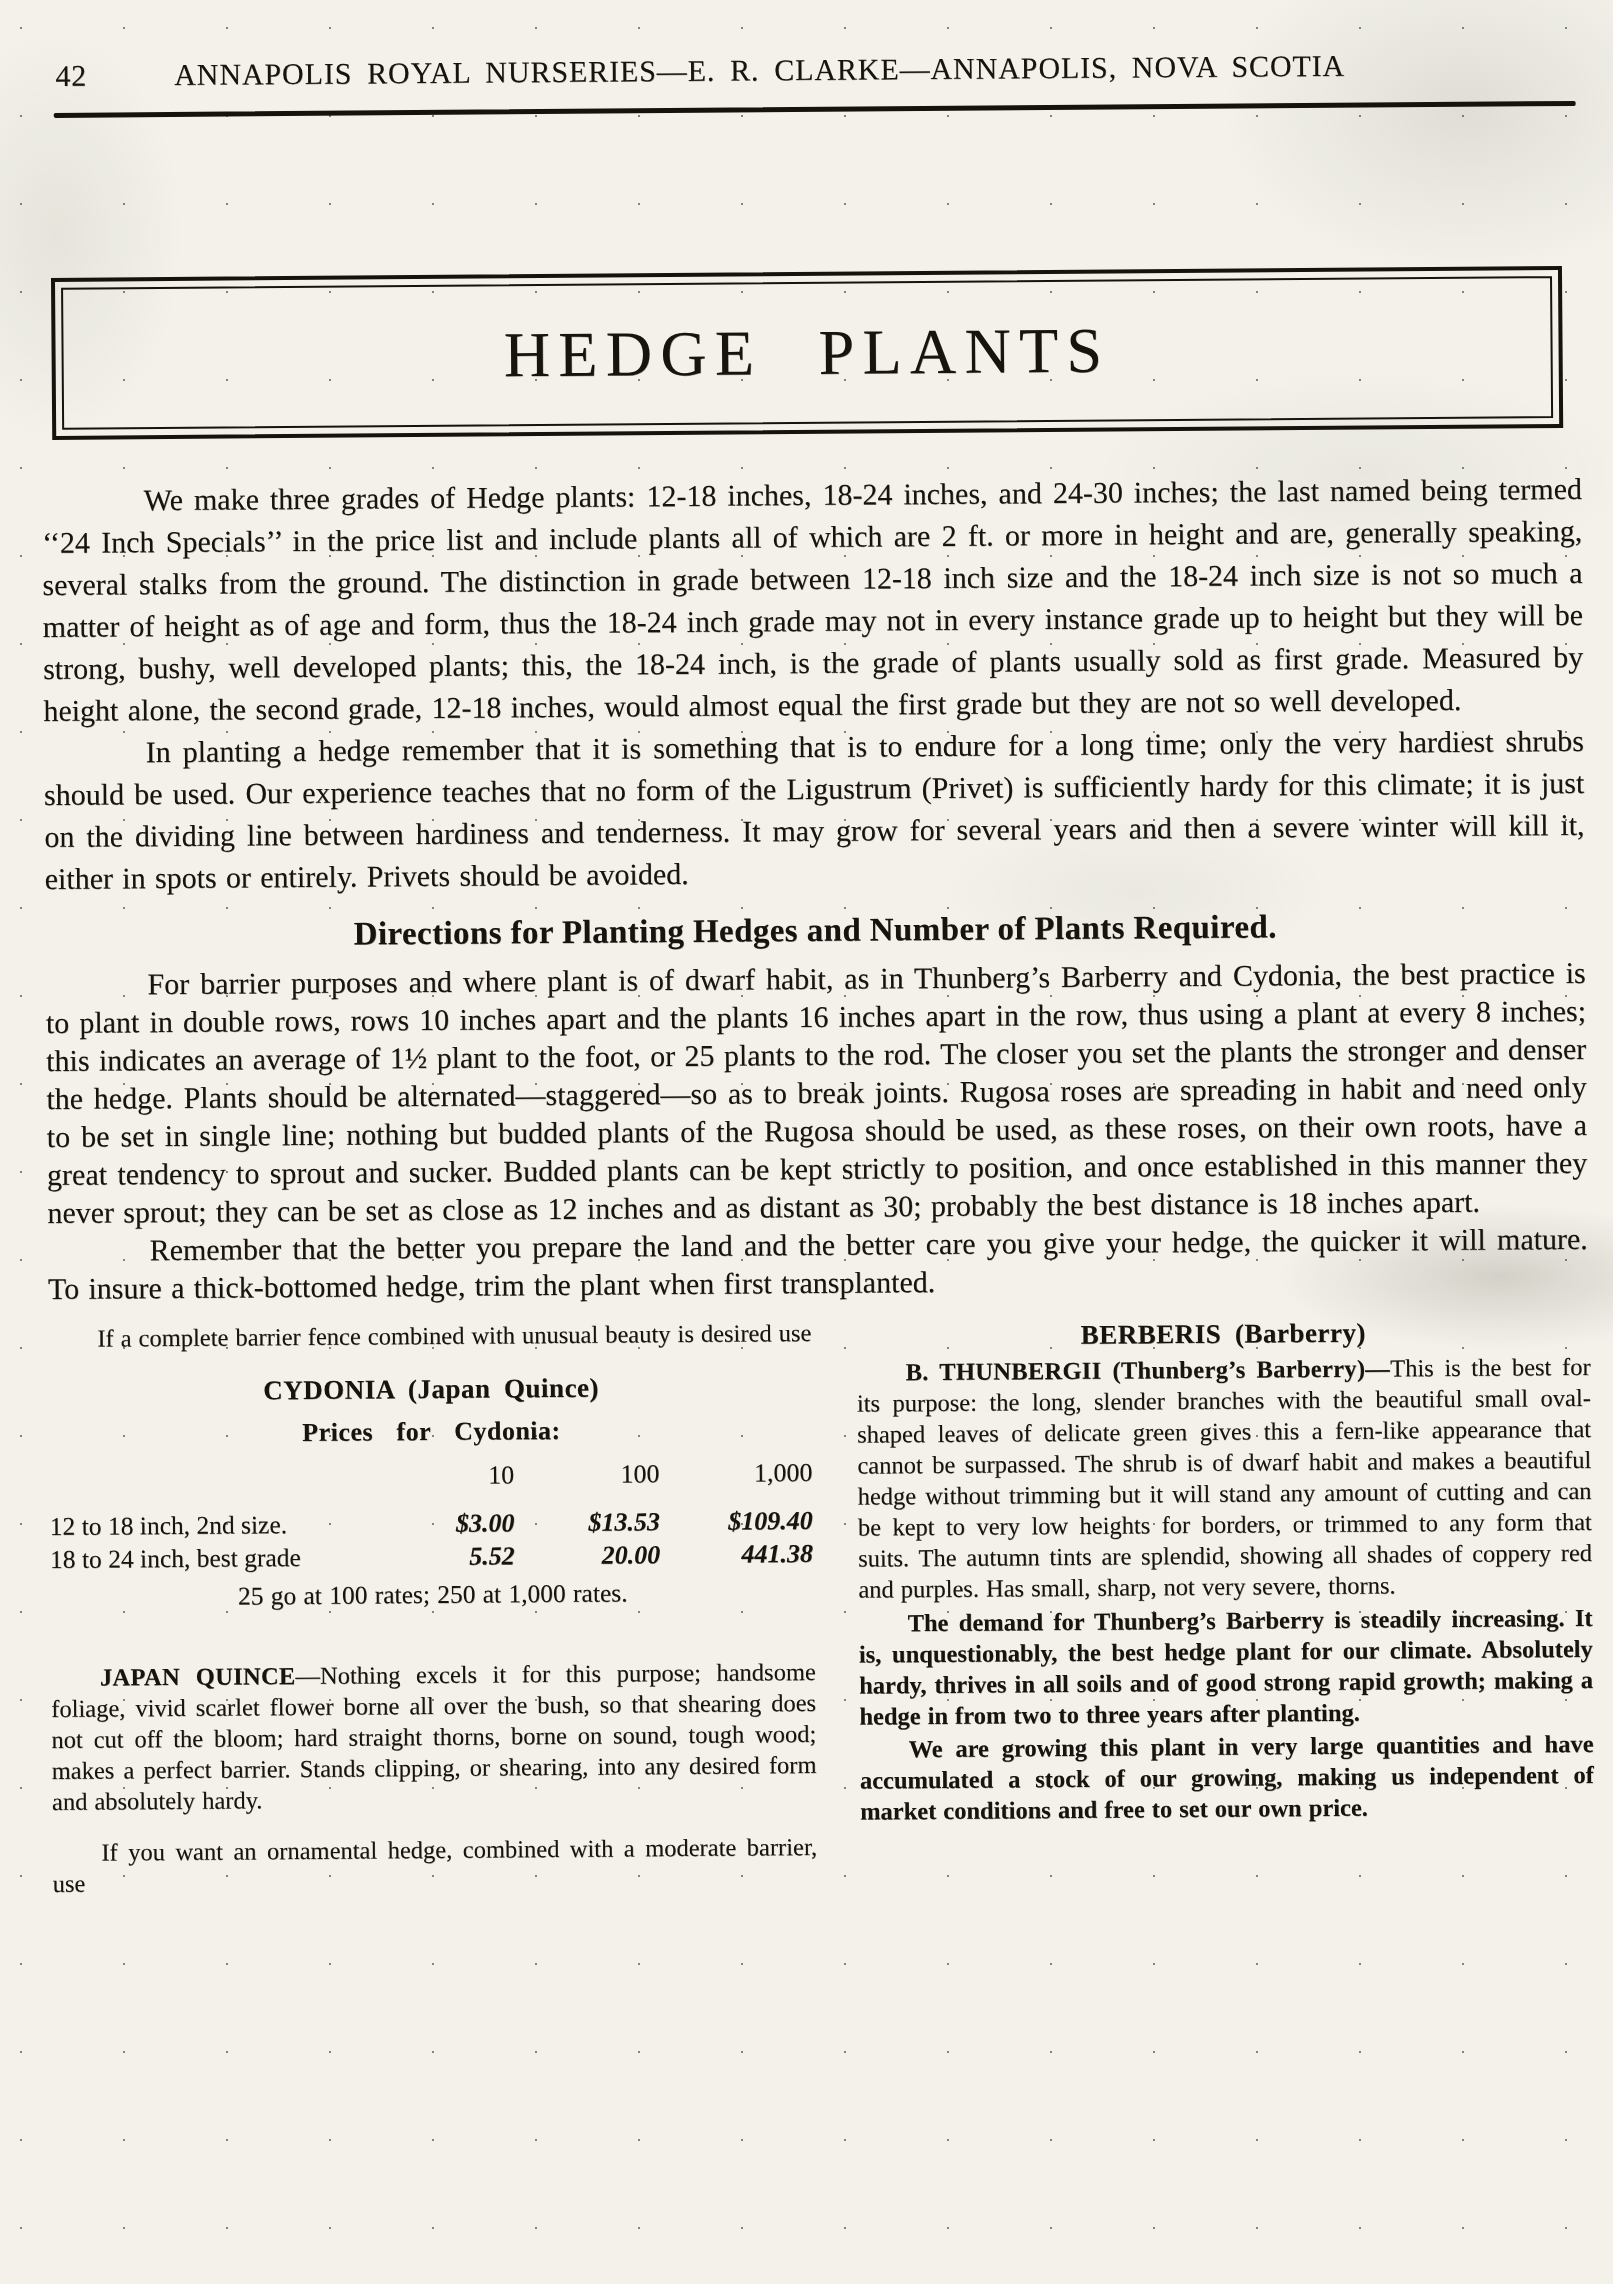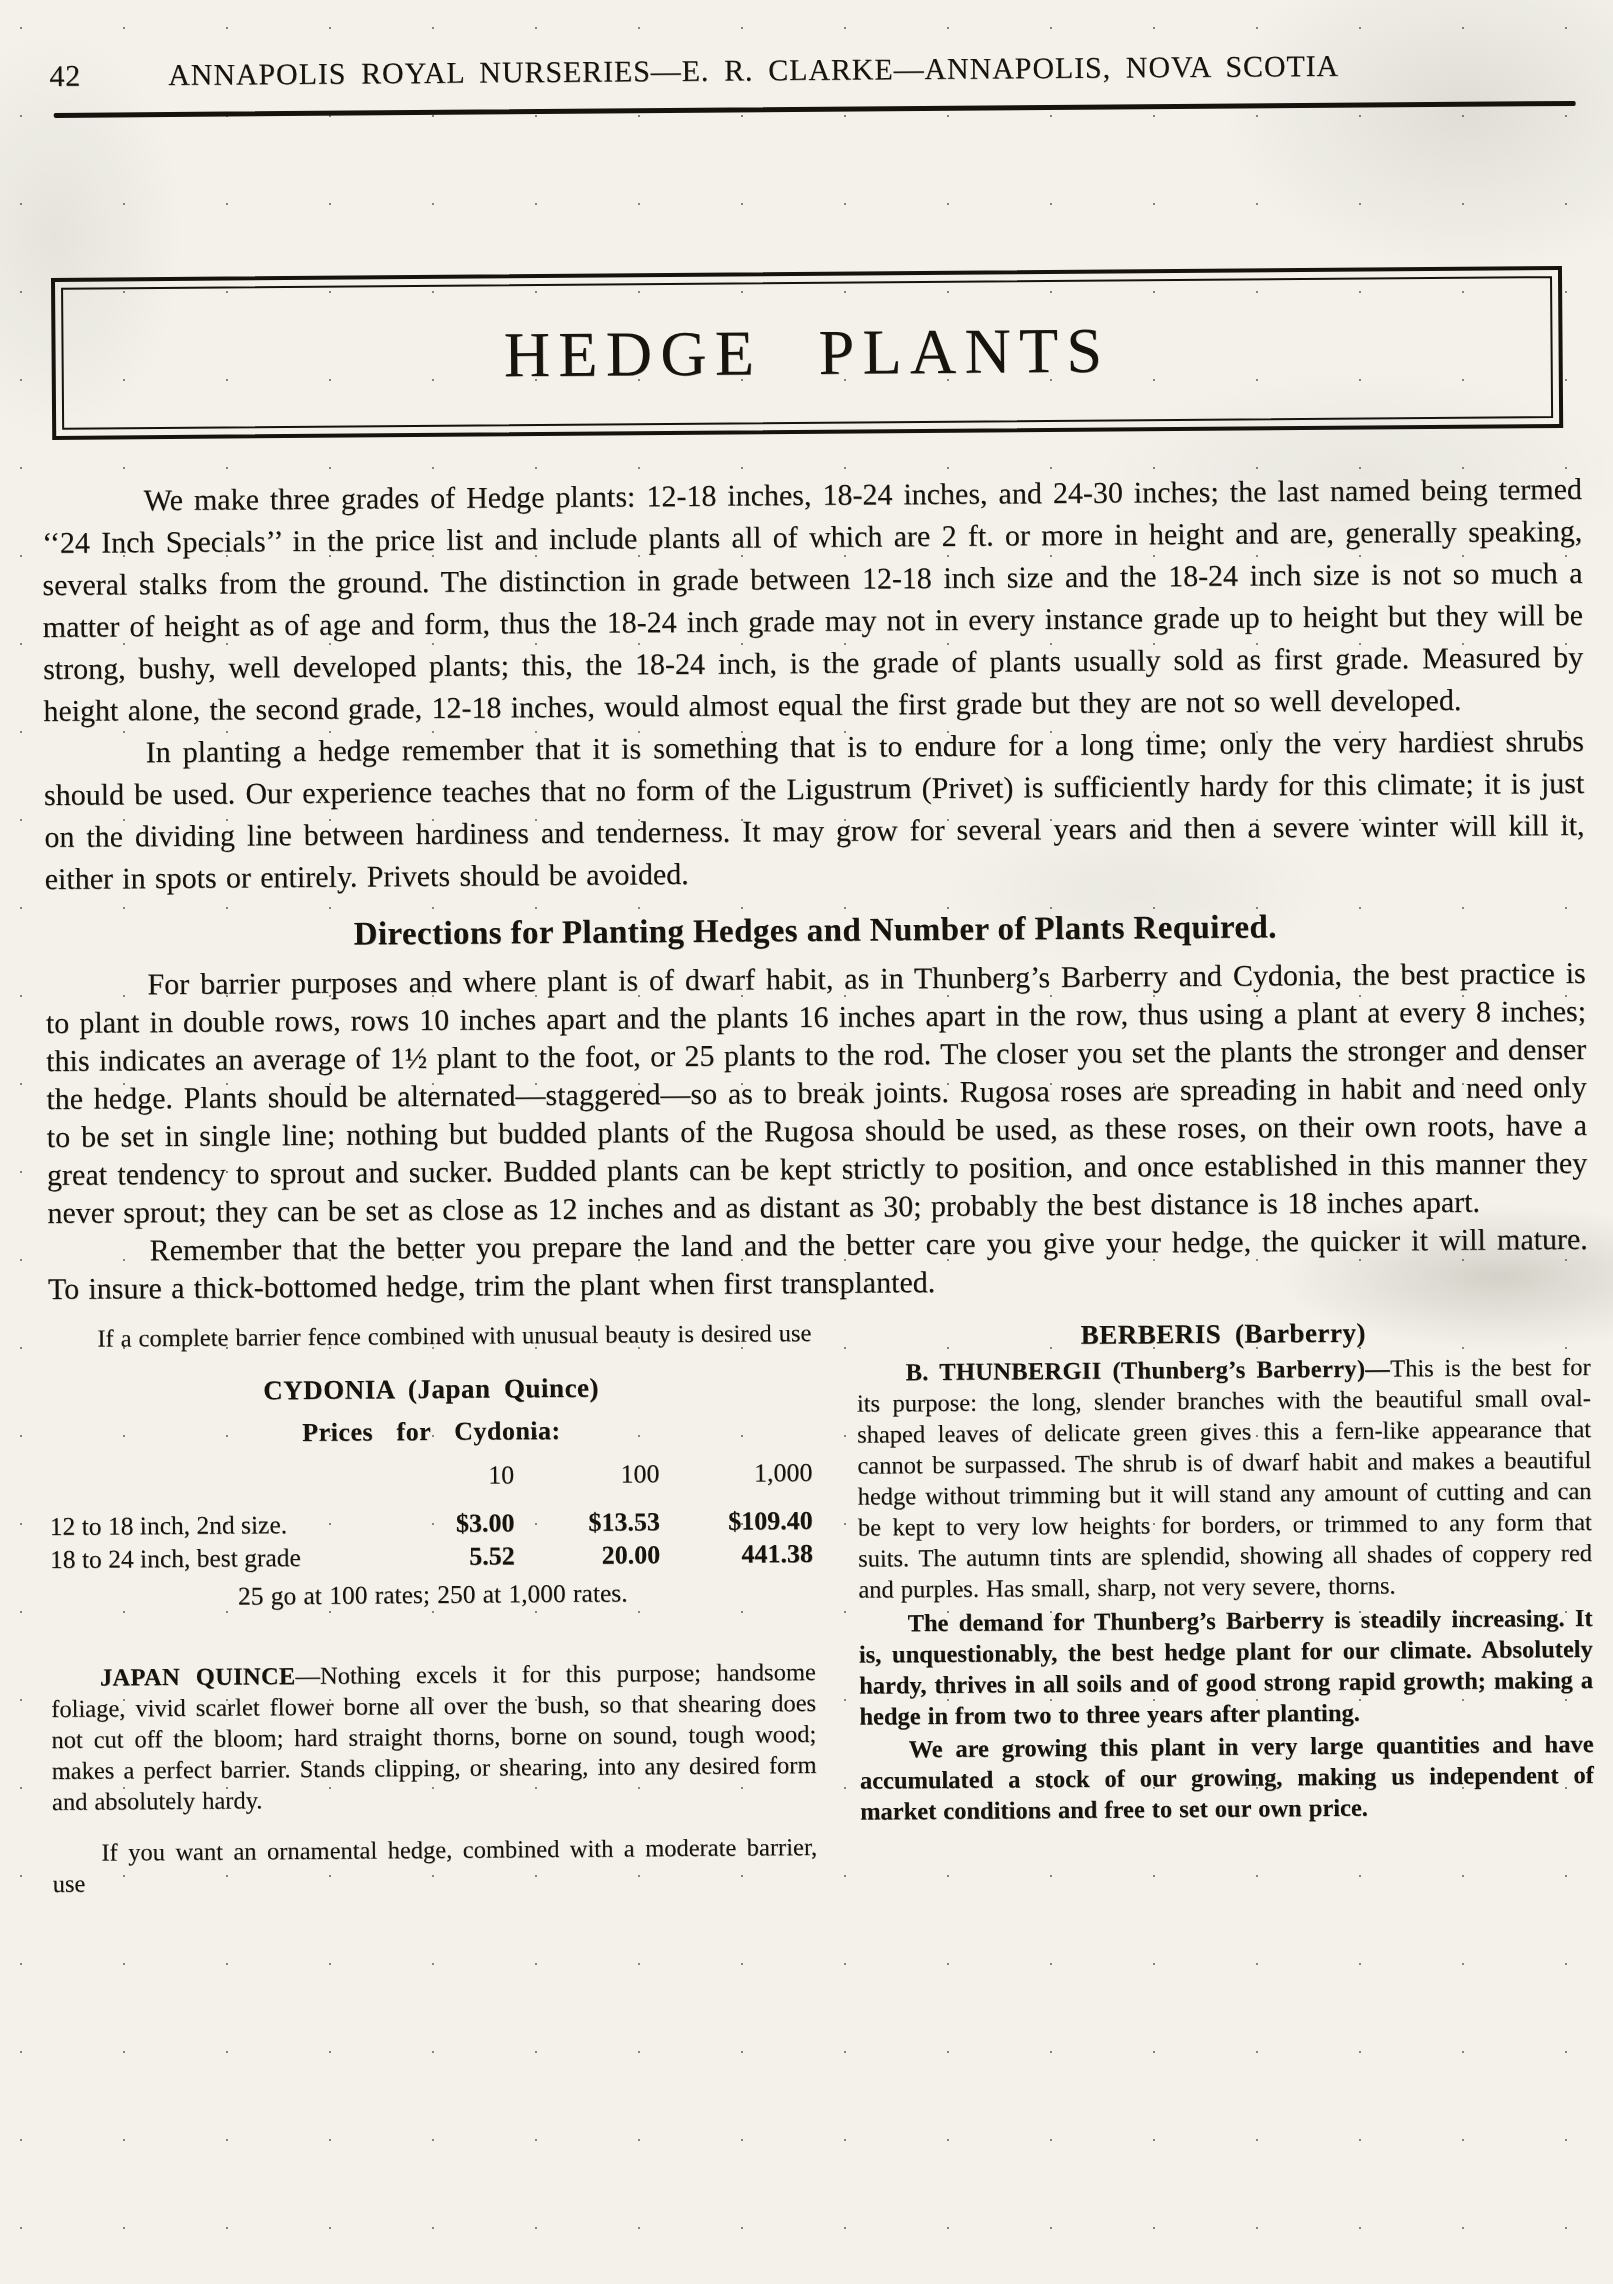--- a/index.html
+++ b/index.html
@@ -21,21 +21,21 @@
   }
   .sheet{
     position:absolute;inset:0;
     padding:53px 27px 0 45px;
     transform:rotate(-0.45deg);
     transform-origin:50% 40%;
     text-shadow:0.4px 0.5px 0.6px rgba(23,19,14,.40);
   }
   
   .page-header{display:flex;align-items:baseline;font-size:30px;letter-spacing:0.9px;}
-  .page-num{margin-left:11px;}
+  .page-num{margin-left:17px;}
   .running-title{margin-left:87px;word-spacing:6.4px;white-space:nowrap;}
   .header-rule{height:4.5px;background:#16120d;margin:20px 5.5px 0 14.5px;border-radius:1.8px;}
   
   .title-box{margin:160px 20px 0 11px;border:4.5px solid #16120d;padding:6.4px;}
   .title-box-inner{border:2.7px solid #16120d;height:138px;display:flex;align-items:center;justify-content:center;}
   .title-box h1{
     margin:0;font-size:64px;font-weight:500;letter-spacing:0.13em;word-spacing:0.5em;
     white-space:nowrap;
   }
   
@@ -51,21 +51,21 @@
   .col-left{width:49.6%;}
   .col-right{width:47.6%;}
   .col p{margin:0;text-indent:49px;word-spacing:0.9px;}
   .col-heading{font-size:27px;font-weight:700;text-align:center;margin:23.6px 0 0;letter-spacing:0.5px;word-spacing:6.4px;}
   .col-heading.berberis{margin:5.5px 0 3.6px;}
   .prices-heading{font-size:26px;font-weight:700;text-align:center;margin:11px 0 0;word-spacing:16.4px;letter-spacing:0.5px;}
   .price-table{width:100%;border-collapse:collapse;margin-top:12.7px;font-size:25.5px;}
   .price-table th{font-weight:400;font-size:26px;text-align:right;padding:0 1.8px 16.4px 0;}
   .price-table td{padding:0.9px 1.8px 0.9px 0;}
   .price-table td.lbl{text-align:left;white-space:nowrap;width:44%;}
-  .price-table td.num{text-align:right;font-weight:700;font-size:26px;}
+  .price-table td.num{text-align:right;font-weight:700;font-size:26px;font-style:italic;}
   .price-table col.c10{width:17%;} .price-table col.c100{width:19%;} .price-table col.c1000{width:20%;}
   .table-note{text-align:center;text-indent:0 !important;margin-top:5.5px !important;font-size:25.5px;}
   .jq-para{margin-top:49px !important;}
   .outro-para{margin-top:20px !important;}
   .lead{font-weight:700;letter-spacing:0.3px;}
   .heavy{font-weight:700;margin-top:2.7px !important;}
   .thunb{margin-top:1.8px !important;}
 </style>
 </head>
 <body>

